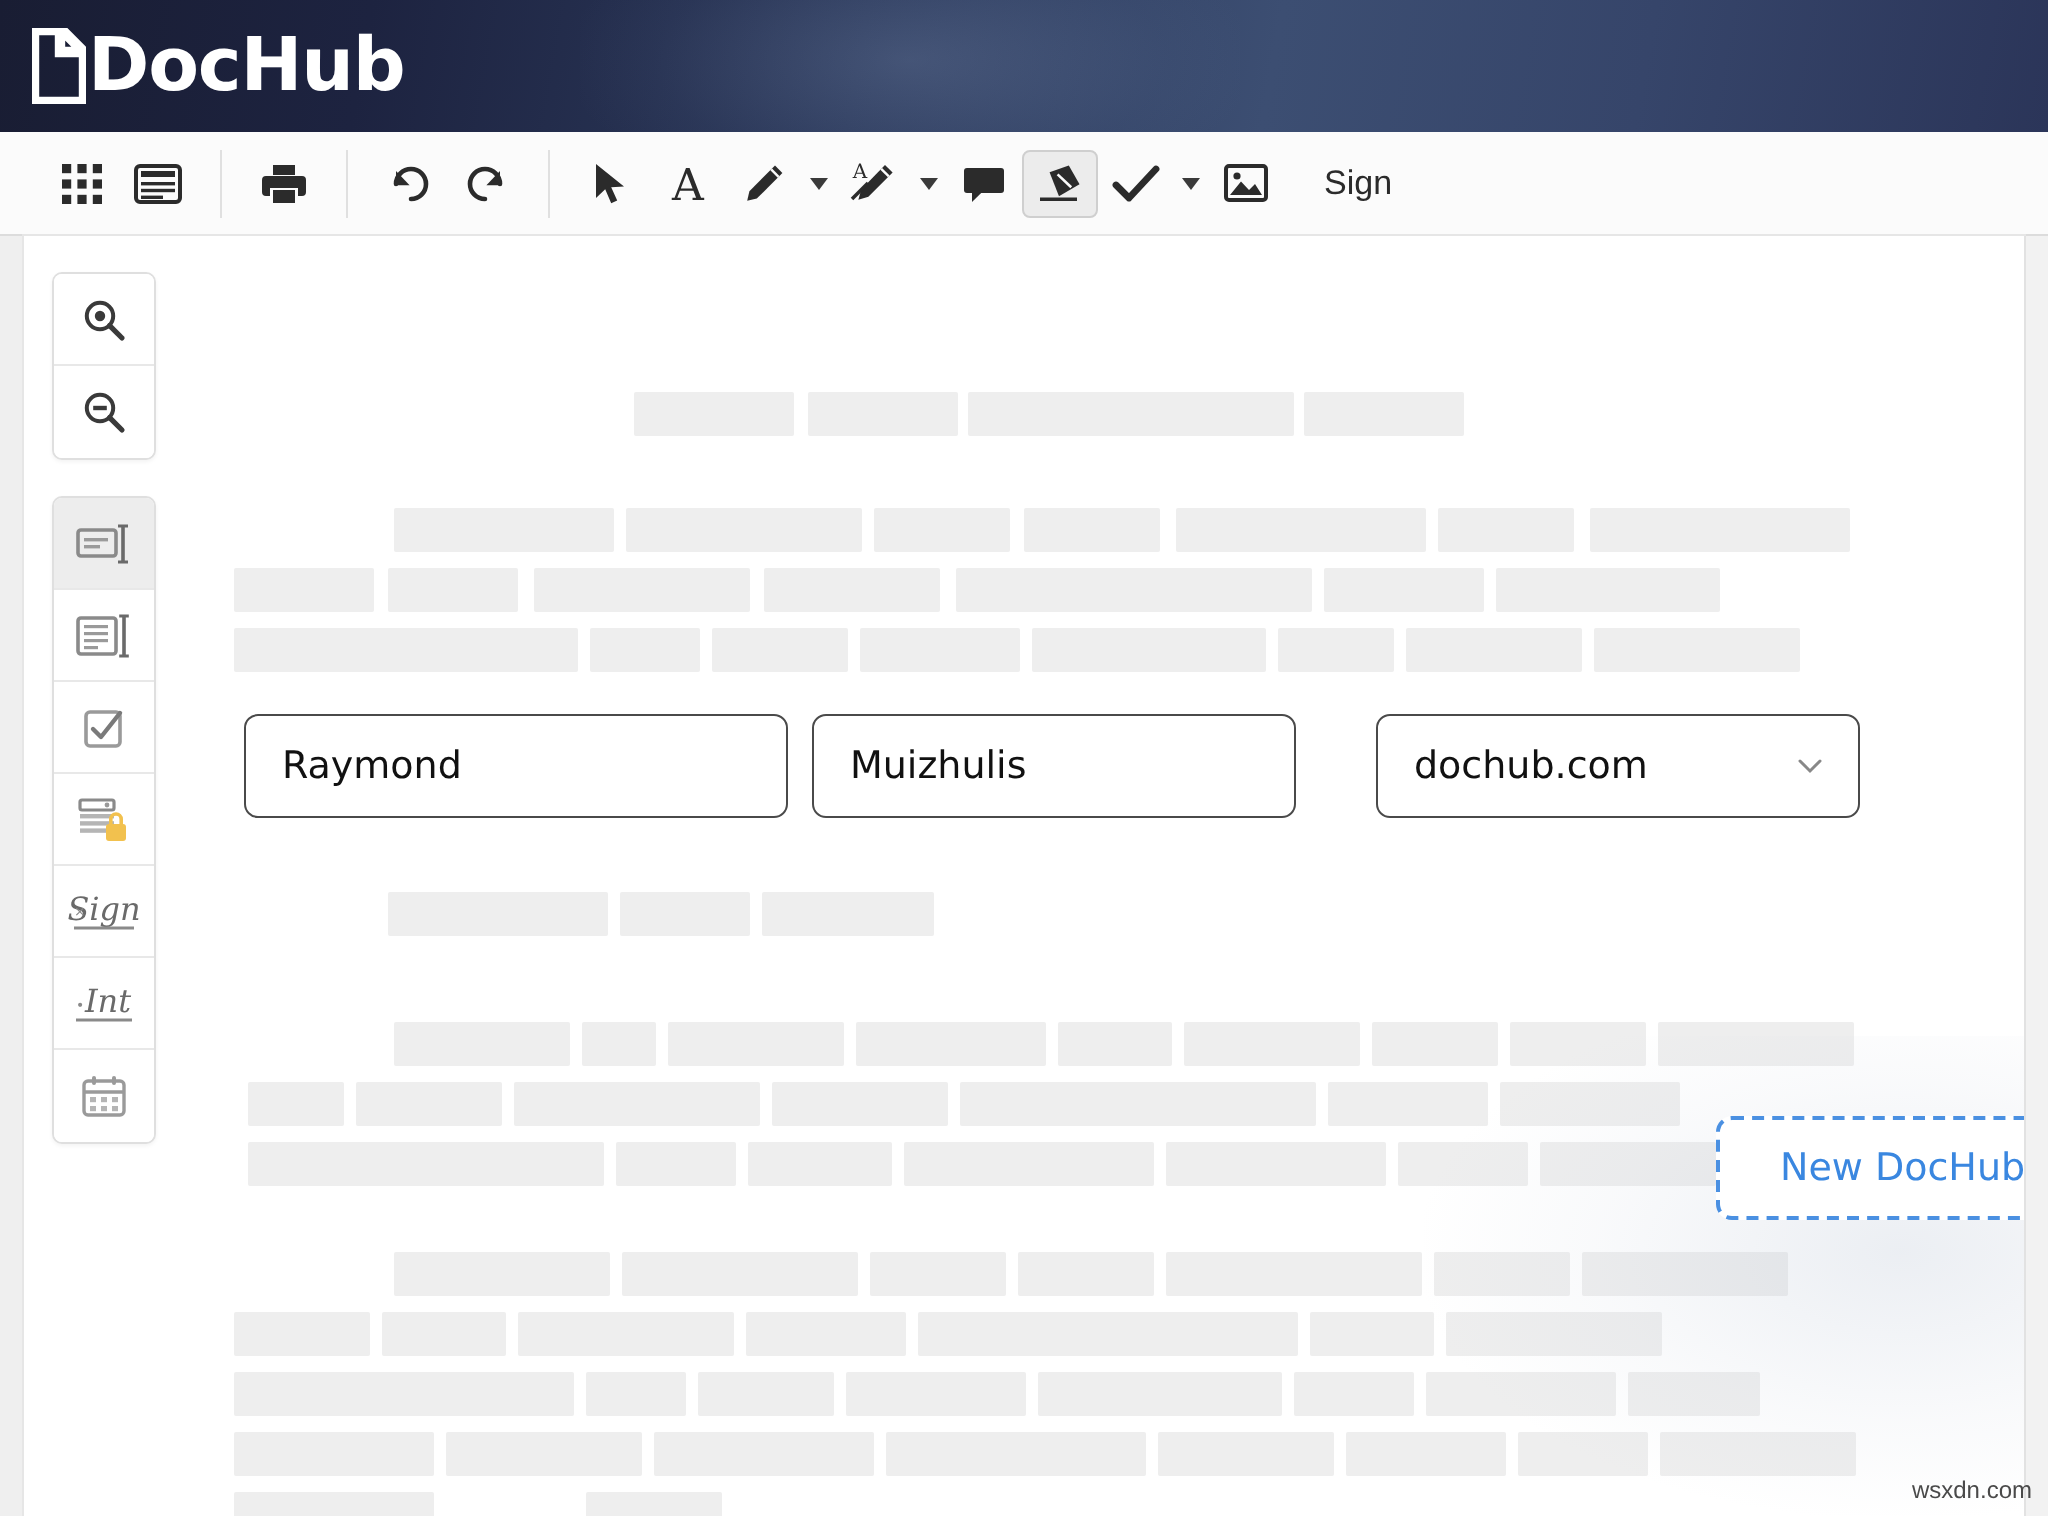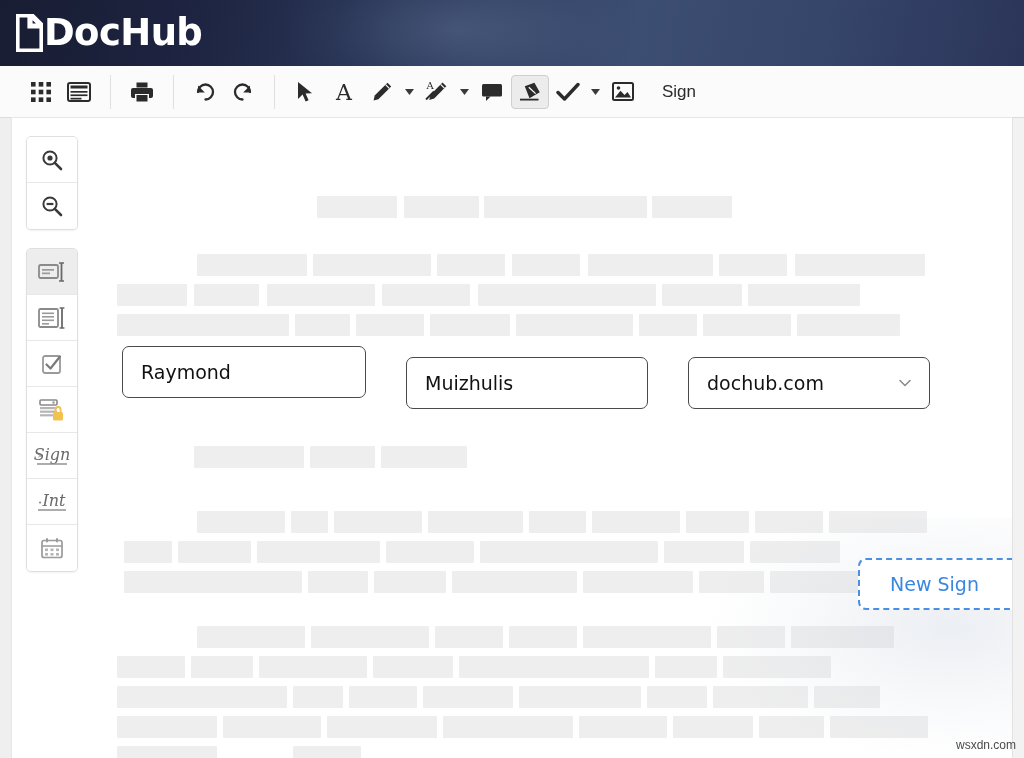--- a/index.html
+++ b/index.html
@@ -471,38 +471,38 @@
         <div class="bar t" style="left: 661px; top: 598px; width: 80px;"></div>
         <div class="bar t" style="left: 747px; top: 598px; width: 65px;"></div>
         <div class="bar t" style="left: 818px; top: 598px; width: 98px;"></div>
         <div class="bar t" style="left: 105px; top: 628px; width: 100px;"></div>
         <div class="bar t" style="left: 281px; top: 628px; width: 68px;"></div>
       </div>
 
     <div class="glow"></div>
 
     <div id="fields-layer">
-        <div class="field" style="left: 110px; top: 228px; width: 244px;">
+        <div class="field" style="left: 110px; top: 239px; width: 272px;">
           <span>Raymond</span>
         </div>
         <div class="field" style="left: 394px; top: 239px; width: 242px;">
           <span>Muizhulis</span>
         </div>
         <div class="field" style="left: 676px; top: 239px; width: 242px;">
           <span>dochub.com</span>
           <span class="chev">
             <svg width="12" height="8" viewBox="0 0 12 8">
               <path d="M1 1.5 L6 6.5 L11 1.5" fill="none" stroke="#888" stroke-width="1.5" stroke-linecap="round"></path>
             </svg>
           </span>
         </div>
       </div>
 
     <div class="newfield">
-      <span>New Sign</span>
+      <span>New DocHub</span>
     </div>
 
     <div class="rail">
 
       <div class="rail-group">
         <div class="rail-btn">
           <span>
             <svg width="22" height="22" viewBox="0 0 22 22">
               <circle cx="9" cy="9" r="6.6" fill="none" stroke="#3a3a3a" stroke-width="2"></circle>
               <circle cx="9" cy="9" r="2.6" fill="#3a3a3a"></circle>

